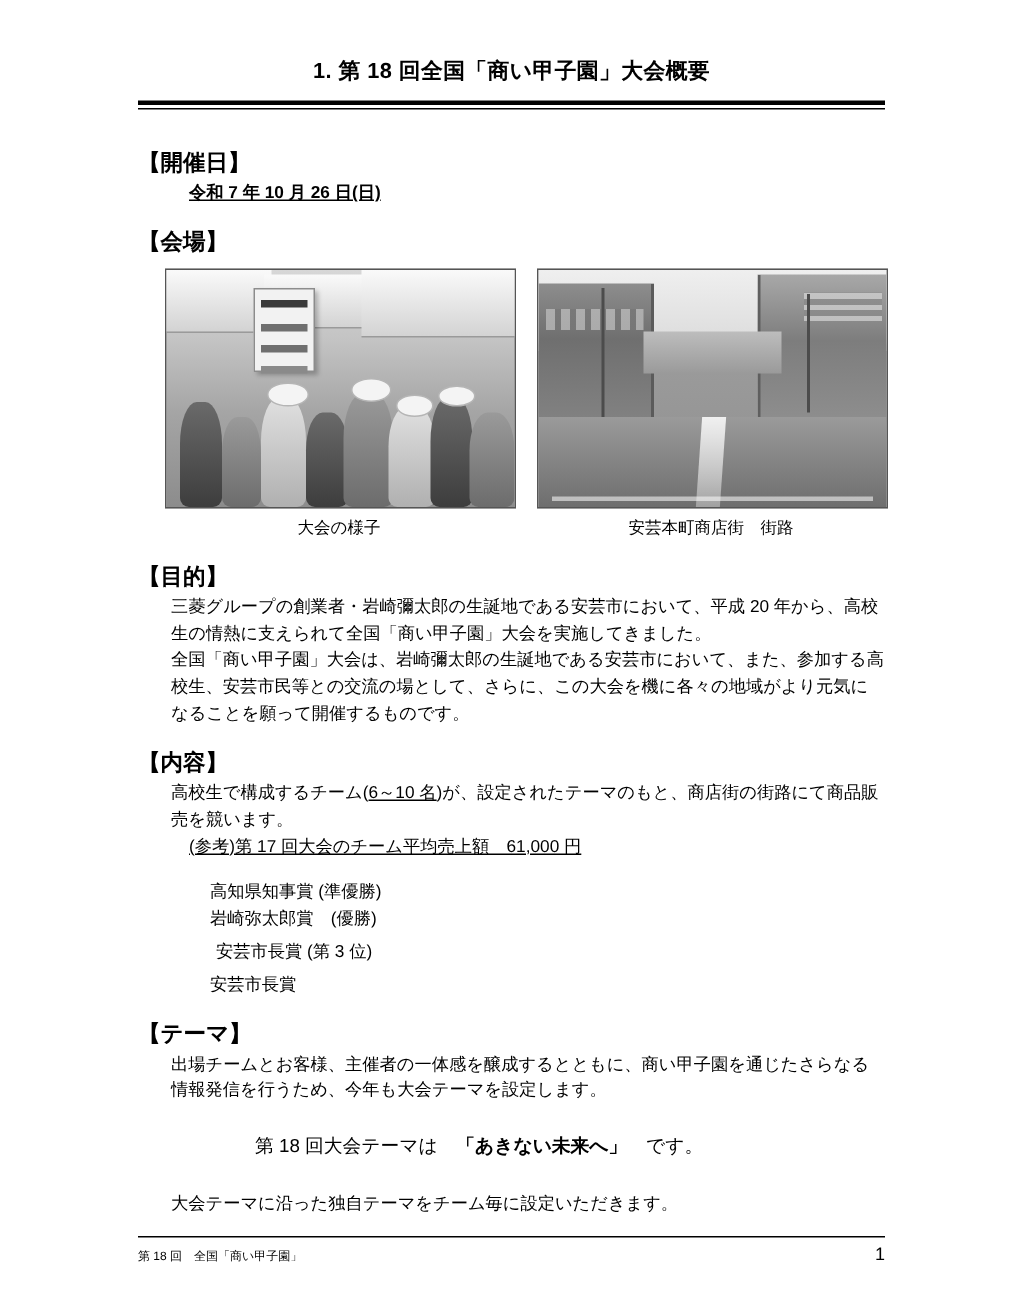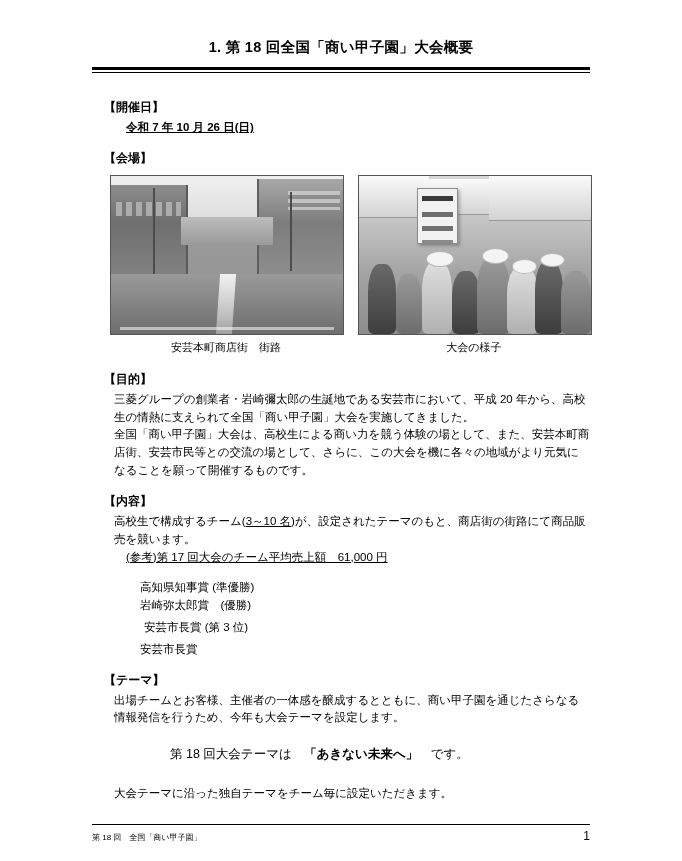--- a/index.html
+++ b/index.html
@@ -35,23 +35,23 @@
   .title-rule {
     border-top: 3px solid #000;
     border-bottom: 1px solid #000;
     height: 2px;
     margin: 0 0 26px 0;
   }
   .section {
     margin-bottom: 13px;
   }
   .sec-head {
-    font-size: 12px;
+    font-size: 15px;
     font-weight: bold;
-    margin: 0 0 3px 12px;
+    margin: 0 0 3px 0;
   }
   .body-text {
     font-size: 11.5px;
     line-height: 1.55;
     margin: 0;
   }
   .indent1 { padding-left: 22px; }
   .indent2 { padding-left: 34px; text-decoration: underline; }
   .indent3 { padding-left: 48px; }
   .bold { font-weight: bold; }
@@ -200,35 +200,20 @@
     <div class="title-rule"></div>
 
     <div class="section">
       <div class="sec-head">【開催日】</div>
       <div class="body-text indent2 bold">令和 7 年 10 月 26 日(日)</div>
     </div>
 
     <div class="section">
       <div class="sec-head">【会場】</div>
       <div class="photos">
-
-        <div class="photo-block">
-          <div class="photo-frame">
-            <div class="street">
-              <div class="sky"></div>
-              <div class="bldg-l"></div>
-              <div class="bldg-r"></div>
-              <div class="far"></div>
-              <div class="pole"></div>
-              <div class="pole2"></div>
-              <div class="road"></div>
-            </div>
-          </div>
-          <div class="photo-caption">安芸本町商店街　街路</div>
-        </div>
 
         <div class="photo-block">
           <div class="photo-frame">
             <div class="crowd">
               <div class="tent t1"></div>
               <div class="tent t2"></div>
               <div class="tent t3"></div>
               <div class="sign"></div>
               <div class="person dark" style="left:4%;width:12%;height:44%"></div>
               <div class="person mid" style="left:16%;width:11%;height:38%"></div>
@@ -240,33 +225,48 @@
               <div class="person mid" style="left:87%;width:13%;height:40%"></div>
               <div class="hat" style="left:29%;bottom:42%;width:11%;height:9%"></div>
               <div class="hat" style="left:53%;bottom:44%;width:11%;height:9%"></div>
               <div class="hat" style="left:66%;bottom:38%;width:10%;height:8%"></div>
               <div class="hat" style="left:78%;bottom:42%;width:10%;height:8%"></div>
             </div>
           </div>
           <div class="photo-caption">大会の様子</div>
         </div>
 
+        <div class="photo-block">
+          <div class="photo-frame">
+            <div class="street">
+              <div class="sky"></div>
+              <div class="bldg-l"></div>
+              <div class="bldg-r"></div>
+              <div class="far"></div>
+              <div class="pole"></div>
+              <div class="pole2"></div>
+              <div class="road"></div>
+            </div>
+          </div>
+          <div class="photo-caption">安芸本町商店街　街路</div>
+        </div>
+
       </div>
     </div>
 
     <div class="section" style="margin-top:16px">
       <div class="sec-head">【目的】</div>
       <p class="body-text indent1">三菱グループの創業者・岩崎彌太郎の生誕地である安芸市において、平成 20 年から、高校生の情熱に支えられて全国「商い甲子園」大会を実施してきました。</p>
-      <p class="body-text indent1" style="margin:0">全国「商い甲子園」大会は、高校生による商い力を競う体験の場として、また、安芸本町商店街、安芸市民等との交流の場として、さらに、この大会を機に各々の地域がより元気になることを願って開催するものです。</p>
+      <p class="body-text indent1" style="margin:0">全国「商い甲子園」大会は、岩崎彌太郎の生誕地である安芸市において、また、参加する高校生、安芸市民等との交流の場として、さらに、この大会を機に各々の地域がより元気になることを願って開催するものです。</p>
     </div>
 
     <div class="section">
       <div class="sec-head">【内容】</div>
       <p class="body-text indent1" style="margin:0">
-        <span>高校生で構成するチーム(</span><span class="underline">3～10 名</span><span>)が、設定されたテーマのもと、商店街の街路にて商品販売を競います。</span>
+        <span>高校生で構成するチーム(</span><span class="underline">6～10 名</span><span>)が、設定されたテーマのもと、商店街の街路にて商品販売を競います。</span>
       </p>
       <p class="body-text indent2" style="margin:0">(参考)第 17 回大会のチーム平均売上額　61,000 円</p>
     </div>
 
     <div class="section">
       <p class="body-text indent3" style="margin:0">高知県知事賞 (準優勝)</p>
       <p class="body-text indent3" style="margin:0">岩崎弥太郎賞　(優勝)</p>
       <p class="body-text indent3" style="margin:4px">安芸市長賞 (第 3 位)</p>
       <p class="body-text indent3" style="margin:0">安芸市長賞</p>
     </div>

